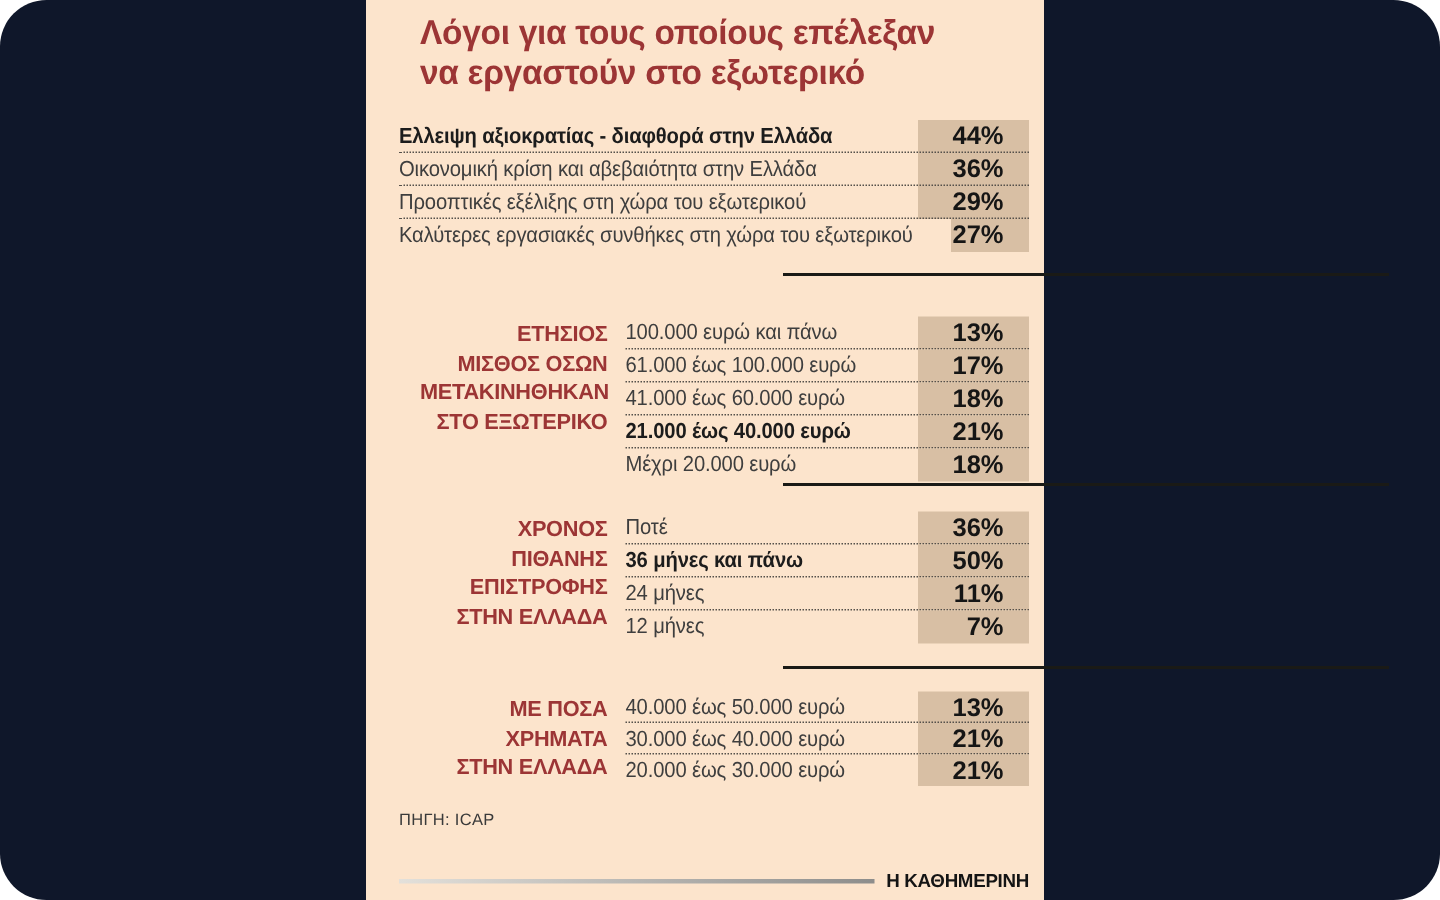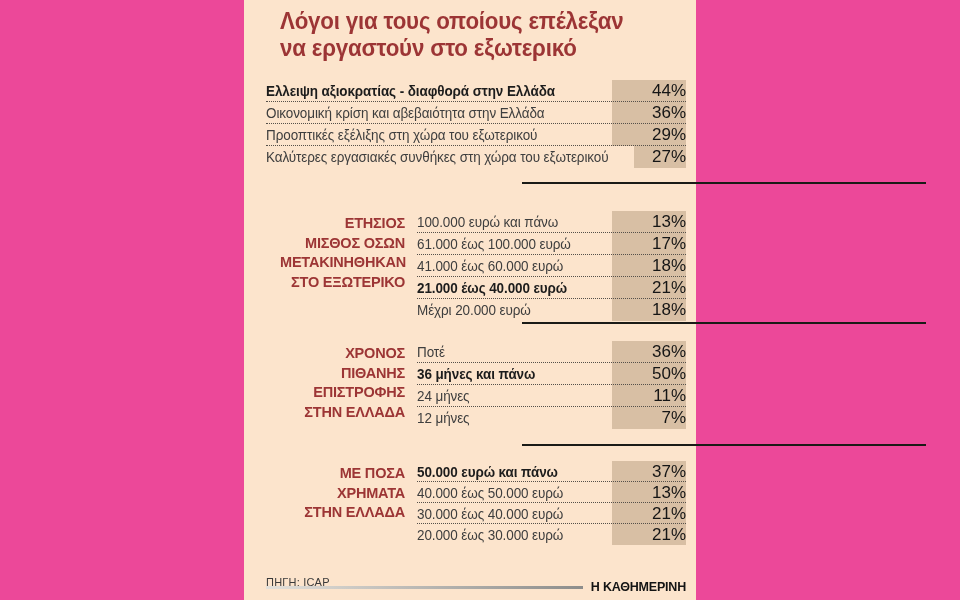--- a/index.html
+++ b/index.html
@@ -1,18 +1,18 @@
 <!DOCTYPE html>
 <html><head>
 <meta charset="utf-8">
 <style>
   * { margin:0; padding:0; box-sizing:border-box; }
   html,body { width:960px; height:600px; background:#ffffff; overflow:hidden;
     font-family:"Liberation Sans","DejaVu Sans",sans-serif; }
-  .stage { position:relative; width:960px; height:600px; background:#ec4899; }
+  .stage { position:relative; width:960px; height:600px; background:#0f172a;border-radius:31px; }
 
   .panel { position:absolute; left:244px; top:0; width:452px; height:600px;
     background:#fce4cc; }
 
   .title { position:absolute; left:36px; top:8px; width:400px;
     font-size:23px; line-height:27px; font-weight:bold; color:#9c3535;
     transform:scaleX(.97); transform-origin:0 0; letter-spacing:-0.2px; }
 
   
   .sec { position:absolute; display:flex; }
@@ -29,26 +29,26 @@
 
   .row { display:flex; align-items:center; height:22px; position:relative; }
   .sec4 .row { height:21px; }
   .row:not(:last-child)::after { content:""; position:absolute; left:0; right:0;
     bottom:0; border-bottom:1px dotted #55504a; }
   .lbl { flex:1; font-size:14.5px; color:#3e3e3e; white-space:nowrap;
     transform:scaleX(.93); transform-origin:0 50%; letter-spacing:-0.1px; }
   .row.bold .lbl { font-weight:bold; color:#1c1c1c; }
   .pct { width:74px; align-self:stretch; background:#d8bfa4;
     display:flex; align-items:center; justify-content:flex-end;
-    font-size:17px; font-weight:normal; color:#151515; }
+    padding-right:17px; font-size:17px; font-weight:bold; color:#151515; }
 
   .hr { position:absolute; left:278px; width:404px; height:2px; background:#1a1a16; }
   .hr1 { top:182px; } .hr2 { top:322px; } .hr3 { top:444px; }
 
-  .source { position:absolute; left:22px; top:576px; font-size:11px;
+  .source { position:absolute; left:22px; top:541px; font-size:11px;
     color:#3a3a3a; letter-spacing:0.2px; }
   .credit-row { position:absolute; left:22px; top:580px; width:420px;
     display:flex; align-items:center; }
   .credit-line { flex:1; height:3px; margin-right:8px;
     background:linear-gradient(to right,#e3e0da,#8d8d8b); }
   .credit { font-size:12.5px; font-weight:bold; color:#141414;
     letter-spacing:-0.2px; white-space:nowrap; }
 </style>
 </head>
 <body>
@@ -143,24 +143,20 @@
 
     <div class="hr hr3"></div>
 
     <div class="sec sec4">
       <div class="hdr">
         <div>ΜΕ ΠΟΣΑ</div>
         <div>ΧΡΗΜΑΤΑ</div>
         <div>ΣΤΗΝ ΕΛΛΑΔΑ</div>
       </div>
       <div class="rows">
-        <div class="row bold">
-          <div class="lbl">50.000 ευρώ και πάνω</div>
-          <div class="pct">37%</div>
-        </div>
         <div class="row">
           <div class="lbl">40.000 έως 50.000 ευρώ</div>
           <div class="pct">13%</div>
         </div>
         <div class="row">
           <div class="lbl">30.000 έως 40.000 ευρώ</div>
           <div class="pct">21%</div>
         </div>
         <div class="row">
           <div class="lbl">20.000 έως 30.000 ευρώ</div>

